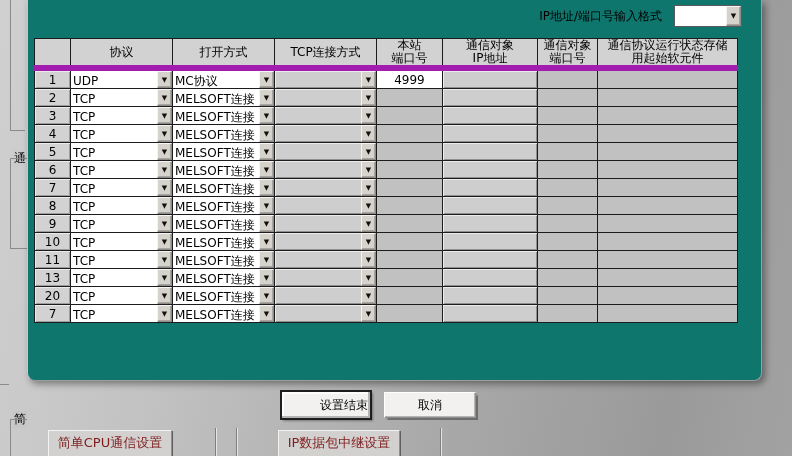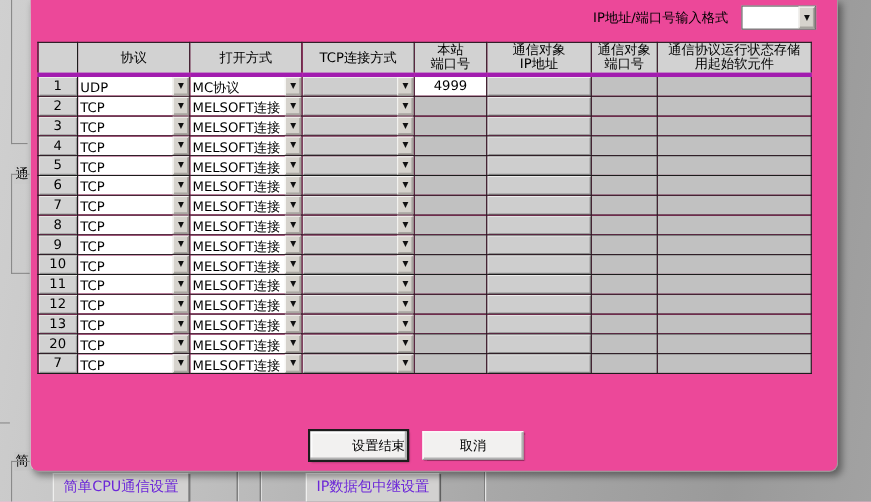--- a/index.html
+++ b/index.html
@@ -22,50 +22,50 @@
   .frag-box-bottom { left:10px; top:419px; width:17px; height:40px;
     border-left:1px solid #8a8a8a; border-top:1px solid #8a8a8a; }
   .frag-label-bottom { left:13px; top:411px; background:#c6c6c6; padding:0 1px; }
 
   .bottom-vline { position:absolute; top:428px; height:28px; width:2px; z-index:1;
     background:linear-gradient(90deg,#7f7f7f 50%,#e6e6e6 50%); }
   .vline-1 { left:215px; } .vline-2 { left:236px; } .vline-3 { left:440px; }
 
   .bg-btn { position:absolute; top:430px; height:27px; z-index:2;
     background:#d2d1d0; text-align:center; line-height:24px; font-size:13px;
-    color:#6d28d9;
+    color:#7f1d1d;
     border:1px solid #8f8f8f; border-top-color:#f2f2f2; border-left-color:#f2f2f2;
     box-shadow:1px 1px 0 #5f5f5f; }
   .bg-btn-cpu { left:48px; width:124px; }
   .bg-btn-relay { left:278px; width:122px; }
 
   
-  .dialog { position:absolute; left:27px; top:0; width:735px; height:429px; z-index:10;
-    background:#ec4899; border-radius:0 0 8px 8px;
+  .dialog { position:absolute; left:27px; top:0; width:735px; height:381px; z-index:10;
+    background:#0f766e; border-radius:0 0 8px 8px;
     border-left:1px solid #c8c8c8; border-right:1px solid #9d9d9d; border-bottom:1px solid #9d9d9d;
     box-shadow:3px 3px 7px rgba(0,0,0,.4); }
 
   .format-label { position:absolute; top:8px; right:99px; }
   .format-combo { position:absolute; top:5px; right:19px; width:68px; height:22px;
     background:#fff; border:1px solid #5a5a5a; display:flex; align-items:stretch; cursor:default; }
   .format-combo .ctext { flex:1; padding:2px 2px 0 3px; overflow:hidden; white-space:nowrap;margin-top:48px; }
 
   .arrow { width:15px; display:flex; align-items:center; justify-content:center;
     background:#d6d3cd; font-size:7px; color:#111; flex:0 0 15px;
     border:1px solid #8e8c87; border-top-color:#f6f5f3; border-left-color:#f6f5f3;
     box-shadow:inset -1px -1px 0 #a8a5a0; }
 
   
   table.grid { position:absolute; left:6px; top:38px; width:703px;
     border-collapse:collapse; table-layout:fixed; }
   .grid th, .grid td { border:1px solid #1c1c1c; overflow:hidden;
     font-size:12px; font-weight:normal; padding:0; vertical-align:middle; }
   .grid thead th { height:29px; background:#d2d2d2; text-align:center;
     white-space:pre-line; line-height:13px;
-    border-bottom:4px solid #a21caf;
+    border-bottom:6px solid #a21caf;
     box-shadow:inset 1px 1px 0 #eceb e9, inset 1px 1px 0 #ebebe9, inset -1px -1px 0 #9d9d9d; }
   .grid tbody td { height:17px; }
   .rownum { background:#d2d2d2; text-align:center;
     box-shadow:inset 1px 1px 0 #ebebe9, inset -1px -1px 0 #9d9d9d; }
   .combotd { background:#fff; }
   .combo { display:flex; height:100%; align-items:stretch; background:#fff; cursor:default; }
   .combo .ctext { flex:1; padding:3px 1px 0 2px; white-space:nowrap; overflow:hidden; line-height:14px; }
   .combo.gray { background:#cecece;
     box-shadow:inset 1px 1px 0 #ececec, inset -1px -1px 0 #8f8f8f; }
   .portcell-white { background:#fff; text-align:center; padding-right:3px; }
@@ -406,45 +406,20 @@
               <span class="ctext"></span>
               <span class="arrow">▼</span>
             </div>
           </td>
           <td class="flat"></td>
           <td class="raised"></td>
           <td class="flat"></td>
           <td class="flat"></td>
         </tr>
         <tr>
-          <td class="rownum">12</td>
-          <td class="combotd">
-            <div class="combo">
-              <span class="ctext">TCP</span>
-              <span class="arrow">▼</span>
-            </div>
-          </td>
-          <td class="combotd">
-            <div class="combo">
-              <span class="ctext">MELSOFT连接</span>
-              <span class="arrow">▼</span>
-            </div>
-          </td>
-          <td class="">
-            <div class="combo gray">
-              <span class="ctext"></span>
-              <span class="arrow">▼</span>
-            </div>
-          </td>
-          <td class="flat"></td>
-          <td class="raised"></td>
-          <td class="flat"></td>
-          <td class="flat"></td>
-        </tr>
-        <tr>
           <td class="rownum">13</td>
           <td class="combotd">
             <div class="combo">
               <span class="ctext">TCP</span>
               <span class="arrow">▼</span>
             </div>
           </td>
           <td class="combotd">
             <div class="combo">
               <span class="ctext">MELSOFT连接</span>

